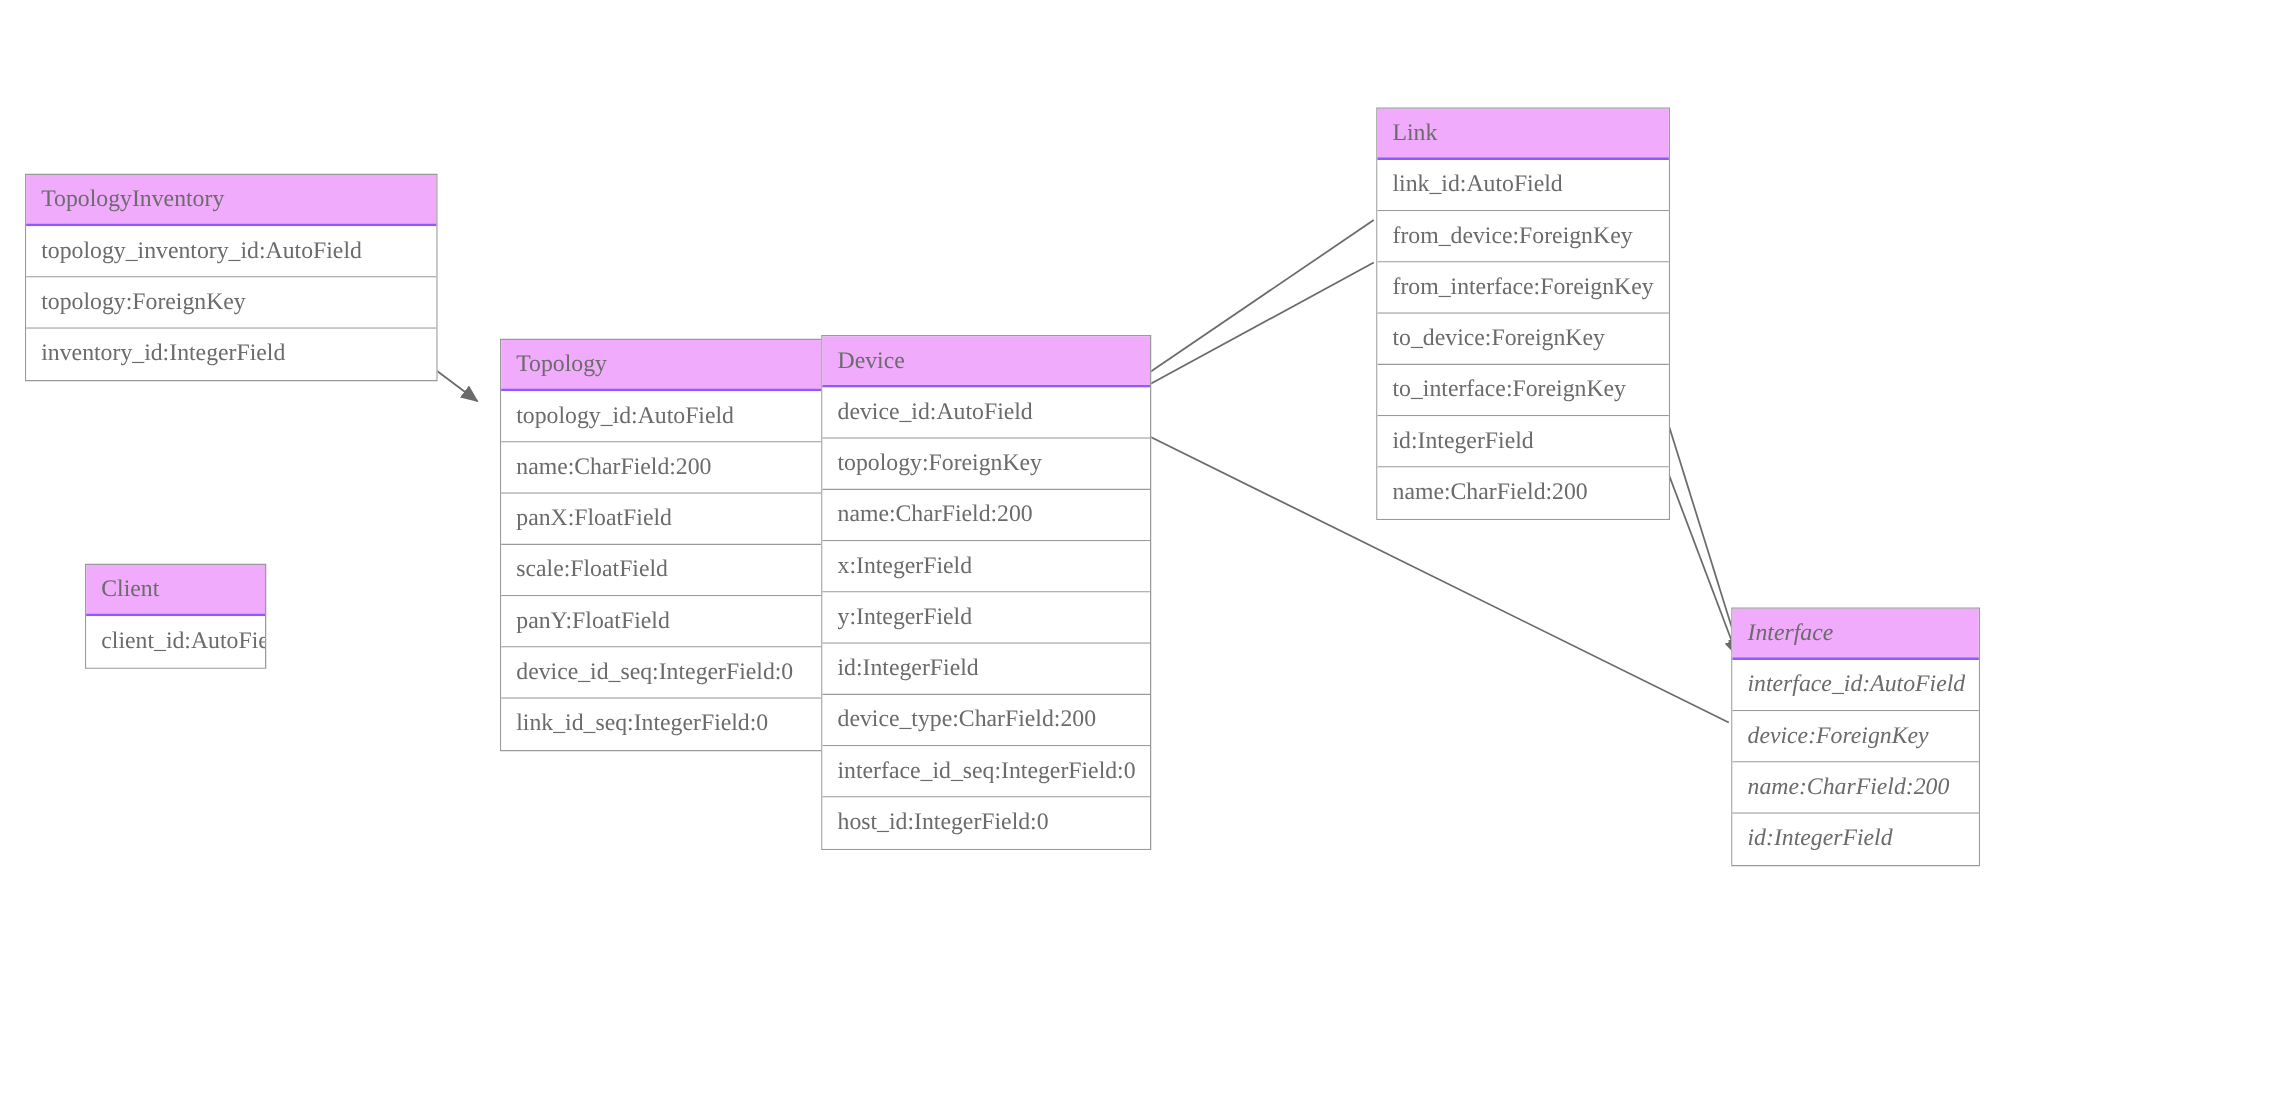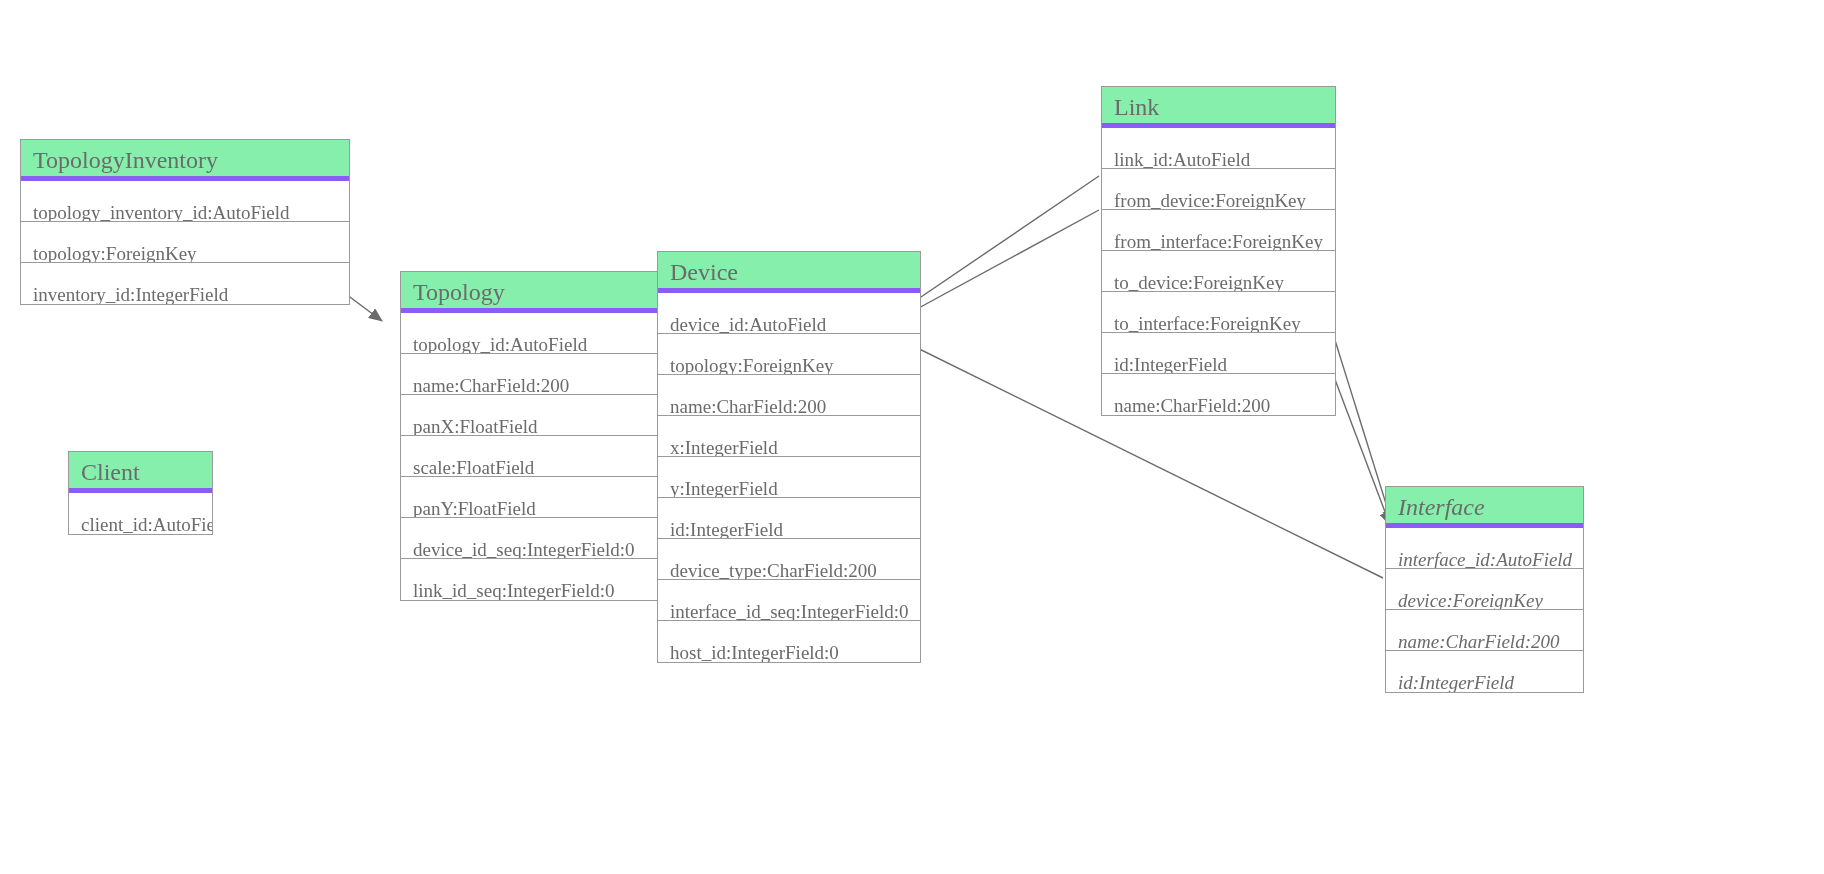--- a/index.html
+++ b/index.html
@@ -25,38 +25,38 @@
   }
   .entity {
     position: absolute;
     box-sizing: border-box;
     border: 1px solid #9a9a9a;
     background: #ffffff;
     z-index: 2;
   }
   .entity-title {
     box-sizing: border-box;
-    background: #86efac;
-    border-bottom: 5px solid #8b5cf6;
+    background: #f0abfc;
+    border-bottom: 2px solid #8b5cf6;
     color: #6b6b6b;
-    font-size: 24px;
+    font-size: 19px;
     line-height: 40px;
     height: 41px;
     padding: 0 0 0 12px;
     white-space: nowrap;
     overflow: hidden;
   }
   .entity-field {
     box-sizing: border-box;
     border-bottom: 1px solid #9a9a9a;
     color: #6b6b6b;
     font-size: 19px;
     line-height: 40px;
     height: 41px;
-    padding: 12px 0 0 12px;
+    padding: 0 0 0 12px;
     white-space: nowrap;
     overflow: hidden;
     background: #ffffff;
   }
   .entity-field:last-child {
     border-bottom: none;
   }
 </style>
 </head>
 <body>
@@ -115,21 +115,21 @@
     <div class="entity-title">Topology</div>
     <div class="entity-field">topology_id:AutoField</div>
     <div class="entity-field">name:CharField:200</div>
     <div class="entity-field">panX:FloatField</div>
     <div class="entity-field">scale:FloatField</div>
     <div class="entity-field">panY:FloatField</div>
     <div class="entity-field">device_id_seq:IntegerField:0</div>
     <div class="entity-field">link_id_seq:IntegerField:0</div>
   </div>
 
-  <div class="entity" style="left: 657px; top: 251px; width: 264px;">
+  <div class="entity" style="left: 657px; top: 268px; width: 264px;">
     <div class="entity-title">Device</div>
     <div class="entity-field">device_id:AutoField</div>
     <div class="entity-field">topology:ForeignKey</div>
     <div class="entity-field">name:CharField:200</div>
     <div class="entity-field">x:IntegerField</div>
     <div class="entity-field">y:IntegerField</div>
     <div class="entity-field">id:IntegerField</div>
     <div class="entity-field">device_type:CharField:200</div>
     <div class="entity-field">interface_id_seq:IntegerField:0</div>
     <div class="entity-field">host_id:IntegerField:0</div>

